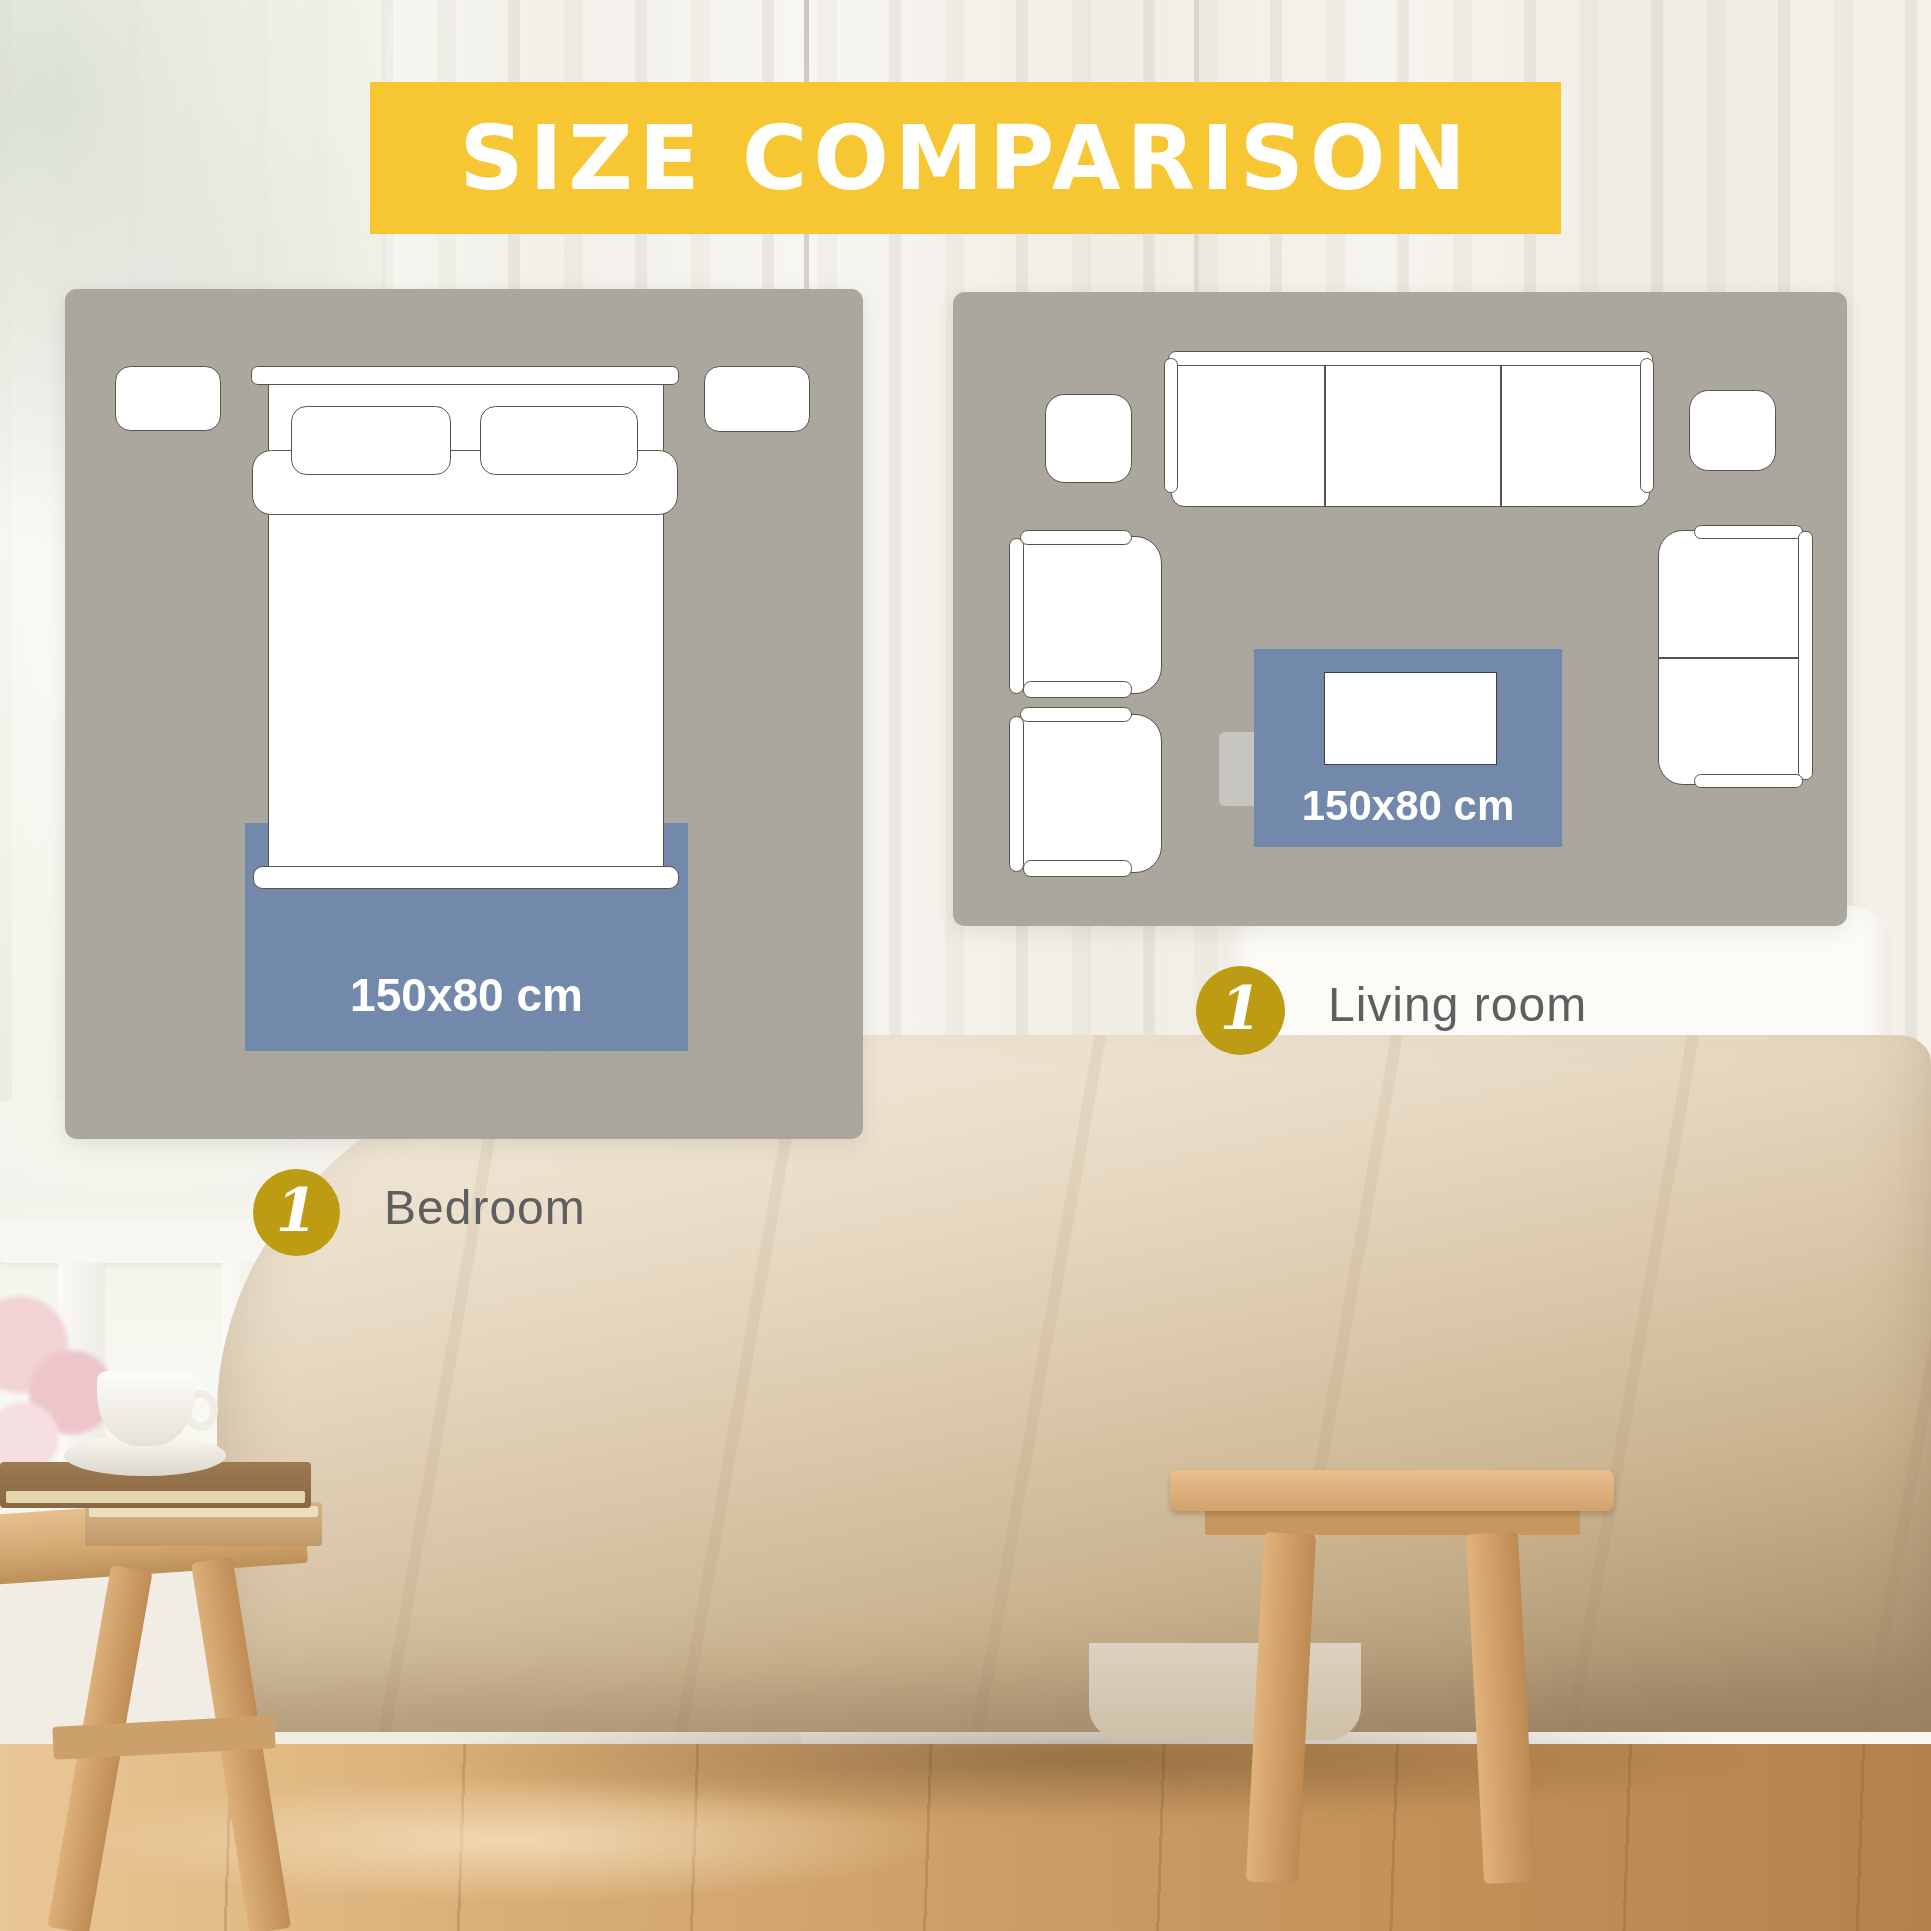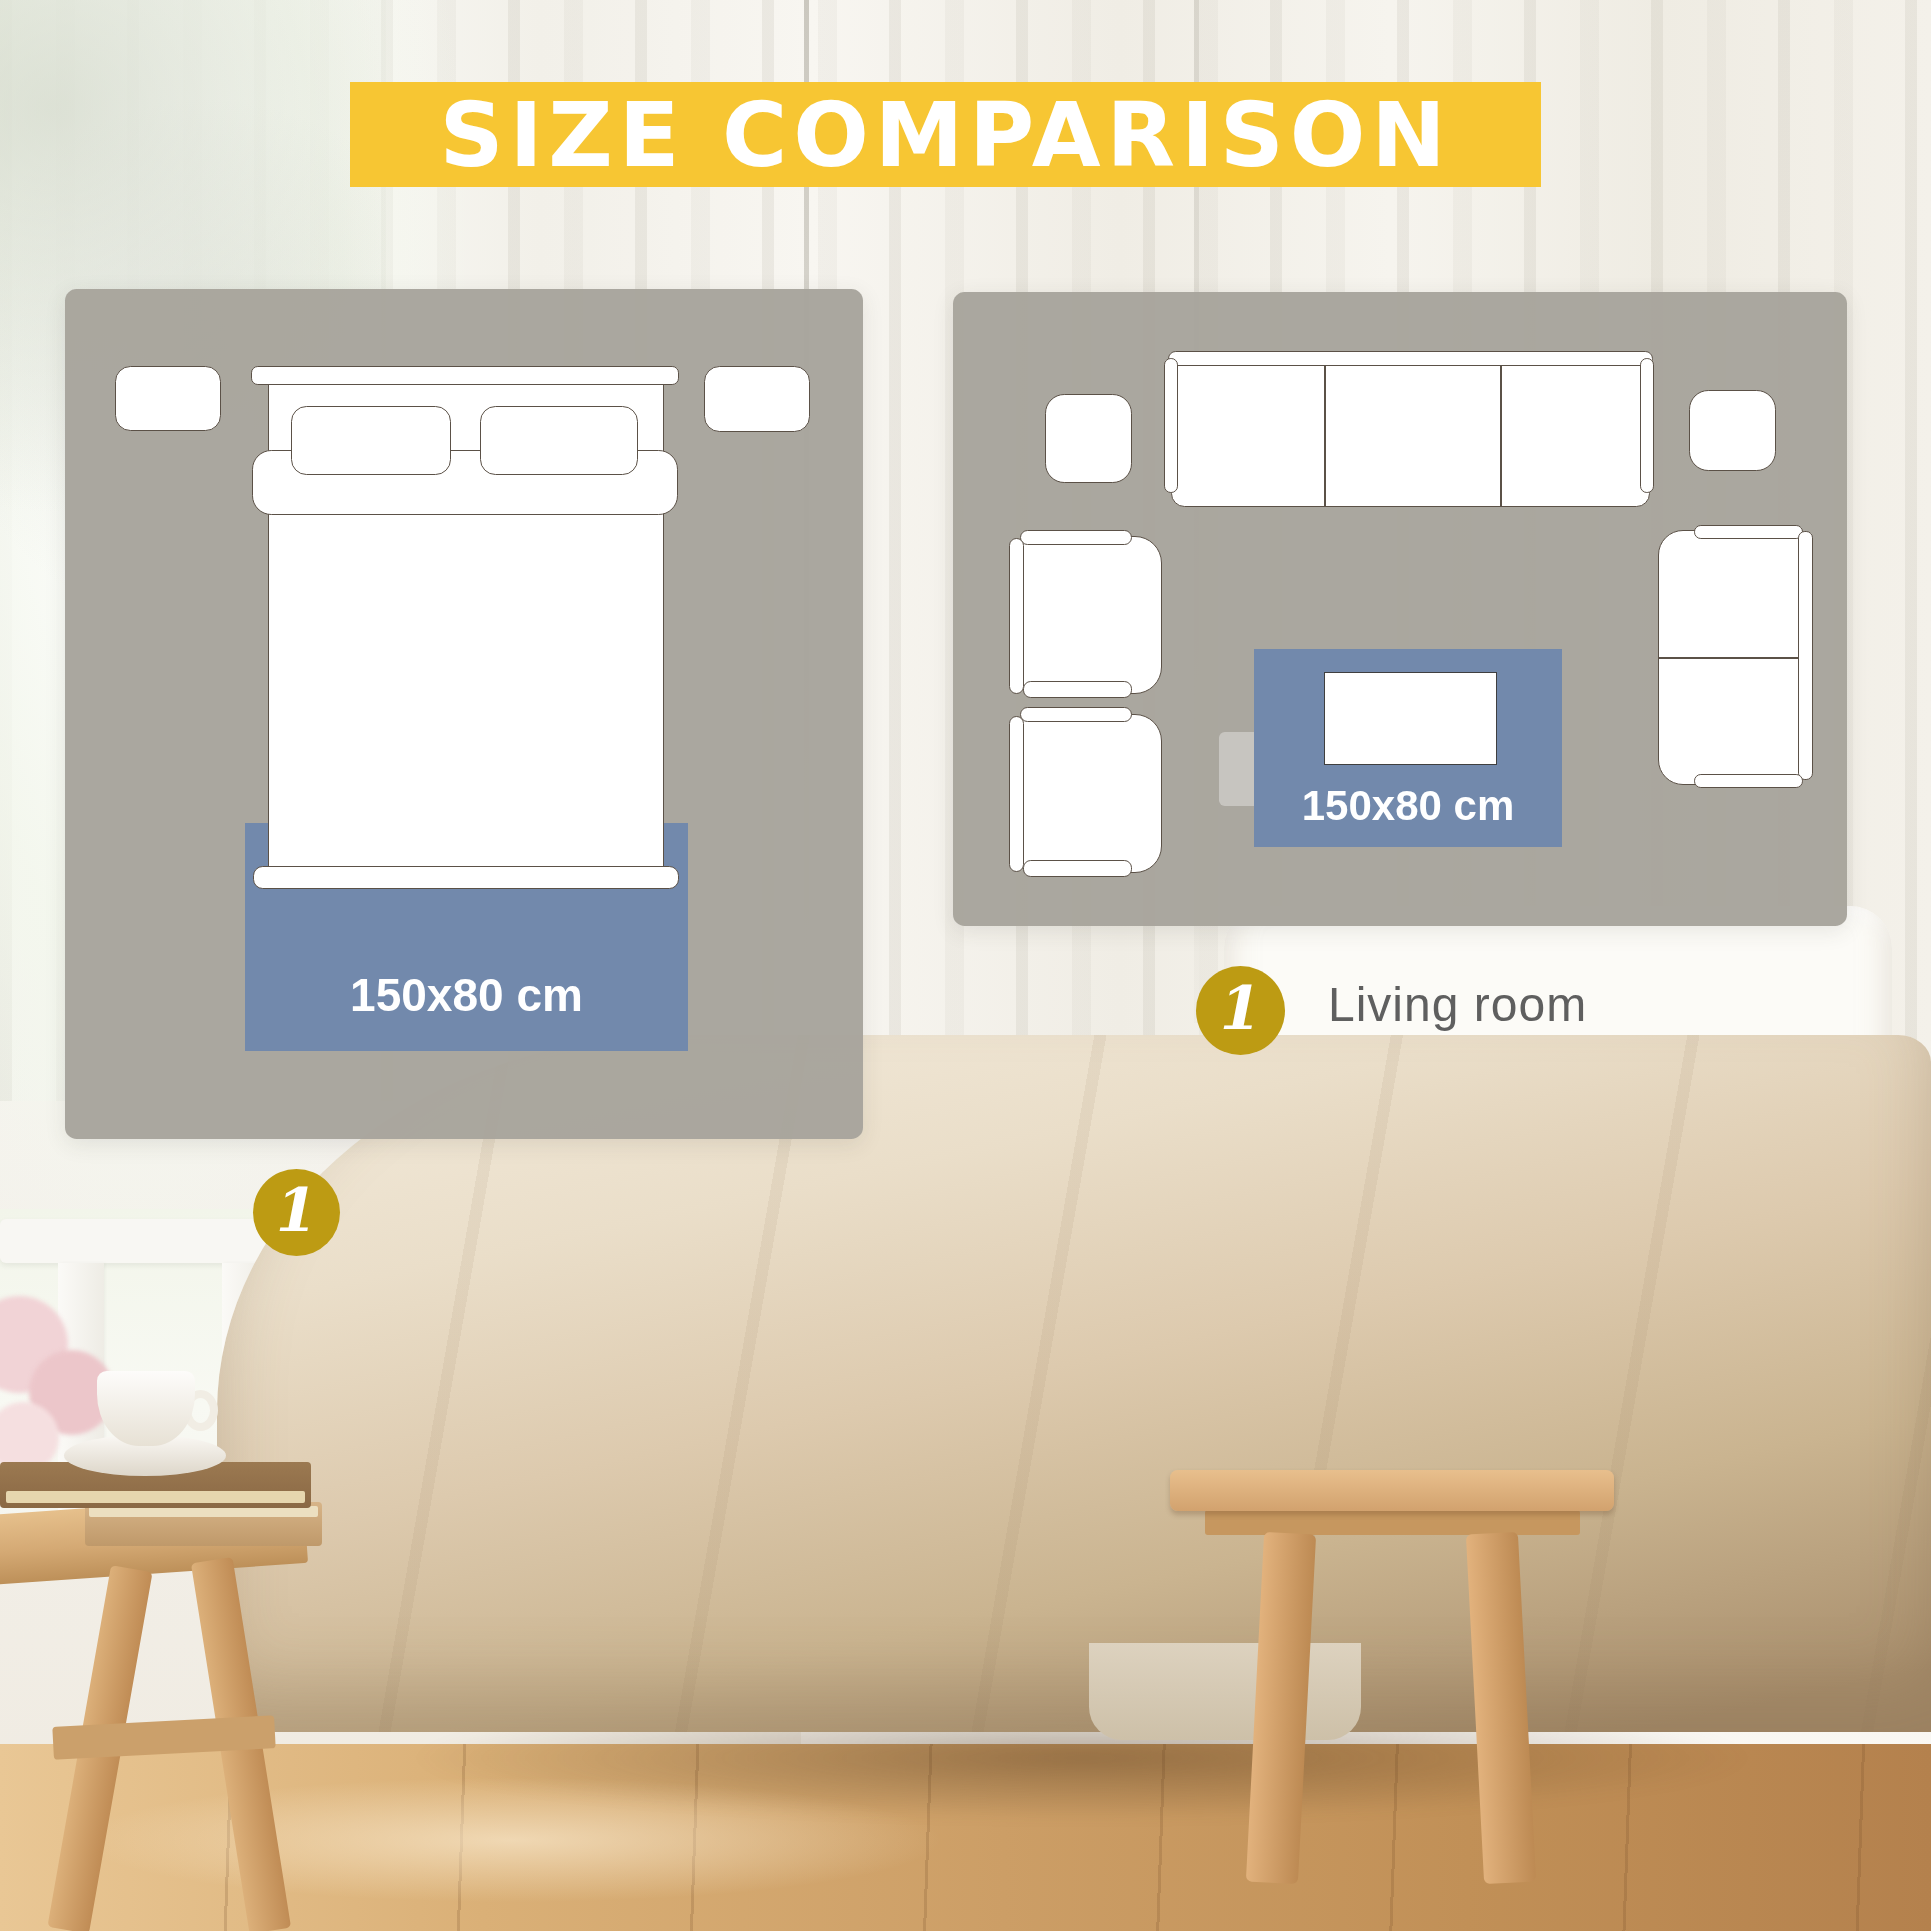--- a/index.html
+++ b/index.html
@@ -53,21 +53,21 @@
   .pages{background:#ecdfc0;border-radius:1.9px;}
   .saucer{left:64px;top:1435px;width:162px;height:41px;background:linear-gradient(180deg,#faf8f4,#ddd6c9);border-radius:50%;}
   .cup{left:97px;top:1371px;width:98px;height:75px;background:linear-gradient(180deg,#fdfcfa,#e7e1d5);
     border-radius:9.7px 9.7px 42px 42px / 9.7px 9.7px 52px 52px;}
   .cup-handle{left:183px;top:1390px;width:35px;height:41px;border:8.7px solid #f1ede4;border-radius:50%;background:transparent;}
   .stool-seat{left:1170px;top:1470px;width:444px;height:41px;border-radius:7.7px;
     background:linear-gradient(180deg,#e8bf8d,#d2a26e);box-shadow:0 3.9px 5.8px rgba(90,60,30,.25);}
   .stool-apron{left:1205px;top:1510px;width:375px;height:25px;background:#c6975f;border-radius:2.9px;}
   .stool-leg{top:1533px;width:52px;height:350px;border-radius:5.8px;background:linear-gradient(90deg,#e2b27d,#bd8a53);}
   
-  .banner{left:350px;top:82px;width:1191px;height:105px;background:#F7C633;
+  .banner{left:370px;top:82px;width:1191px;height:152px;background:#F7C633;
     display:flex;align-items:center;justify-content:center;}
   .banner span{position:static;color:#fff;font-family:"DejaVu Sans",sans-serif;font-weight:bold;
     font-size:89px;letter-spacing:5.8px;white-space:nowrap;}
   .panel{background:rgba(167,164,156,.97);border-radius:11.6px;box-shadow:0 5.8px 21px rgba(60,60,50,.10);padding-left:47px;}
   .panel-bedroom{left:65px;top:289px;width:798px;height:850px;}
   .panel-living{left:953px;top:292px;width:894px;height:634px;}
   .furn{background:#fff;border:1.9px solid #5B5147;}
   .rug{background:#7289AC;}
   .rug-label{left:0;width:100%;text-align:center;color:#fff;font-weight:bold;white-space:nowrap;}
   .divider-v{top:0;bottom:0;width:1.9px;background:#5B5147;}
@@ -178,18 +178,19 @@
 
     <div class="furn" style="left:705px;top:238px;width:142px;height:255px;border-radius:25px 7.7px 7.7px 25px;">
       <div class="divider-h" style="top:126px;"></div>
     </div>
     <div class="furn" style="left:741px;top:233px;width:109px;height:13.5px;border-radius:6.8px;"></div>
     <div class="furn" style="left:845px;top:239px;width:14.5px;height:249px;border-radius:6.8px;"></div>
     <div class="furn" style="left:741px;top:482px;width:109px;height:13.5px;border-radius:6.8px;"></div>
   </div>
 
   <div class="badge" style="left:253px;top:1169px;width:87px;height:87px;">1</div>
+  <div class="room-label" style="left:384px;top:1180px;">Bedroom</div>
 
   <div class="badge" style="left:1196px;top:966px;width:89px;height:89px;">1</div>
   <div class="room-label" style="left:1328px;top:977px;">Living room</div>
 
 </div>
 
 
 </body></html>

